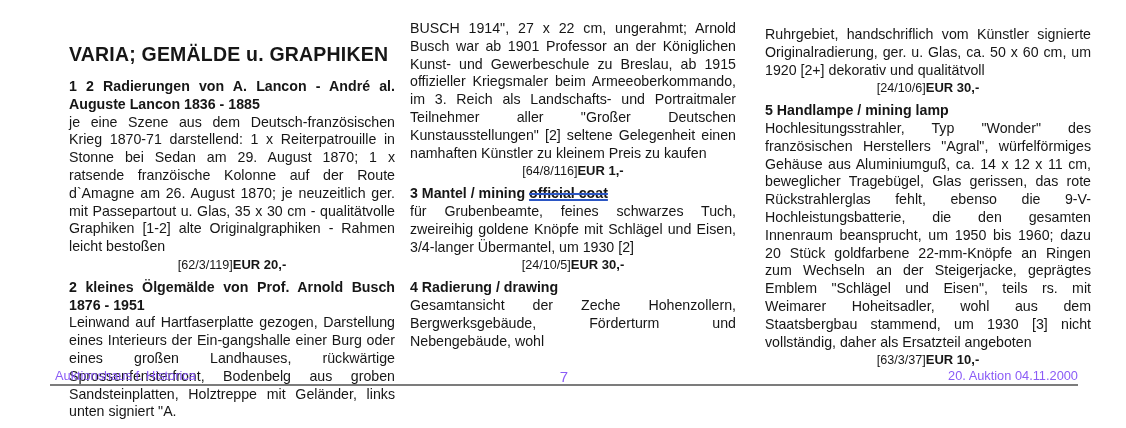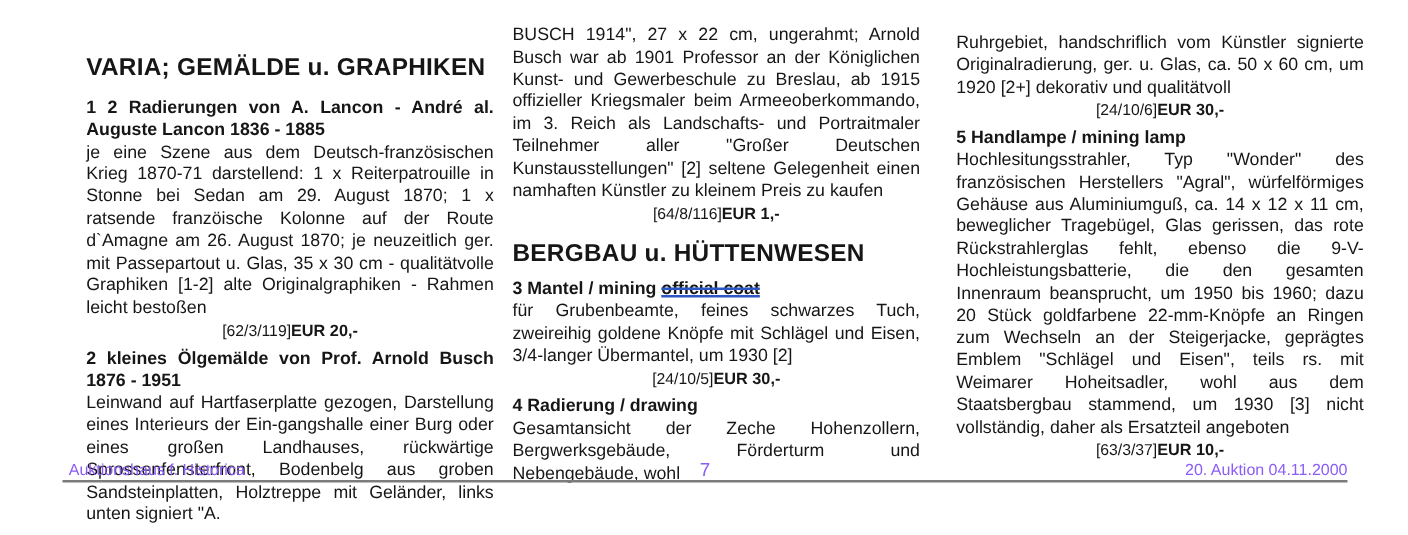--- a/index.html
+++ b/index.html
@@ -102,21 +102,20 @@
     <div class="lot-desc">Leinwand auf Hartfaserplatte gezogen, Darstellung eines Interieurs der Ein-gangshalle einer Burg oder eines großen Landhauses, rückwärtige Sprossenfensterfront, Bodenbelg aus groben Sandsteinplatten, Holztreppe mit Geländer, links unten signiert "A.</div>
   </div>
 
   <div class="col" id="col2">
     <div class="lot-desc">BUSCH 1914", 27 x 22 cm, ungerahmt; Arnold Busch war ab 1901 Professor an der Königlichen Kunst- und Gewerbeschule zu Breslau, ab 1915 offizieller Kriegsmaler beim Armeeoberkommando, im 3. Reich als Landschafts- und Portraitmaler Teilnehmer aller "Großer Deutschen Kunstausstellungen" [2] seltene Gelegenheit einen namhaften Künstler zu kleinem Preis zu kaufen</div>
     <div class="ref-row">
       <span class="lot-ref">[64/8/116]</span>
       <span class="lot-price">EUR 1,-</span>
     </div>
 
-    <div class="section-heading">BERGBAU u. HÜTTENWESEN</div>
 
     <div class="lot-title"><span>3 Mantel / mining</span> <span class="struck">official coat</span></div>
     <div class="lot-desc">für Grubenbeamte, feines schwarzes Tuch, zweireihig goldene Knöpfe mit Schlägel und Eisen, 3/4-langer Übermantel, um 1930 [2]</div>
     <div class="ref-row">
       <span class="lot-ref">[24/10/5]</span>
       <span class="lot-price">EUR 30,-</span>
     </div>
 
     <div class="lot-title">4 Radierung / drawing</div>
     <div class="lot-desc">Gesamtansicht der Zeche Hohenzollern, Bergwerksgebäude, Förderturm und Nebengebäude, wohl</div>

